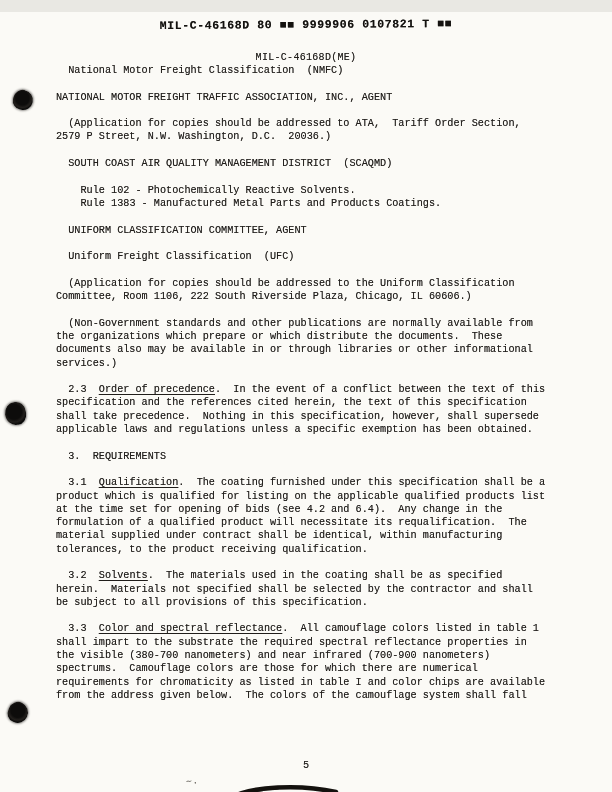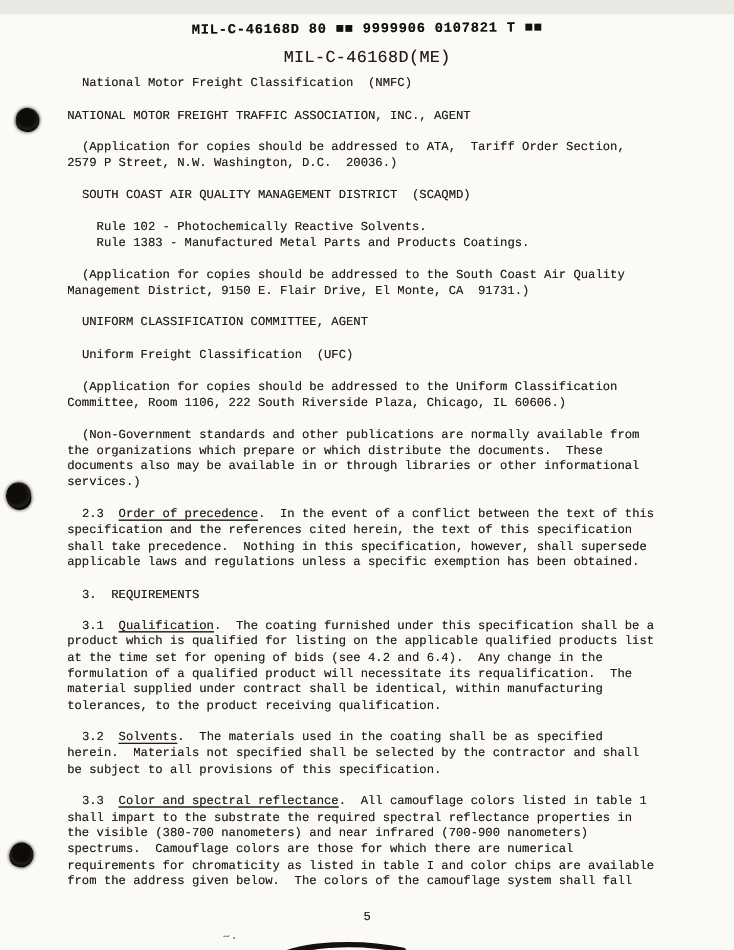--- a/index.html
+++ b/index.html
@@ -20,23 +20,23 @@
   .top-strip{
     position:absolute;top:6px;left:0;width:100%;
     text-align:center;
     font-size:11.5px;font-weight:700;letter-spacing:.6px;
     color:#14120f;
     transform:rotate(-0.4deg);
     text-shadow:0 0 .5px rgba(0,0,0,.6);
     white-space:pre;
   }
   .doc-number{
-    position:absolute;top:29px;left:0;width:100%;
+    position:absolute;top:40px;left:0;width:100%;
     text-align:center;
-    font-size:14px;letter-spacing:.3px;
+    font-size:10px;letter-spacing:.3px;
     text-shadow:0 0 .4px rgba(0,0,0,.5);
   }
   .doc-body{
     position:absolute;top:52px;left:56px;width:522px;
     font-size:10.2px;line-height:13.3px;
     text-shadow:0 0 .4px rgba(0,0,0,.5);
   }
   .para{
     margin:0 0 13.3px 0;
     white-space:pre-wrap;
@@ -80,22 +80,20 @@
   <div class="doc-number">MIL-C-46168D(ME)</div>
 
   <div class="doc-body">
       <p class="para">  National Motor Freight Classification  (NMFC)</p>
       <p class="para">NATIONAL MOTOR FREIGHT TRAFFIC ASSOCIATION, INC., AGENT</p>
       <p class="para">  (Application for copies should be addressed to ATA,  Tariff Order Section,
 2579 P Street, N.W. Washington, D.C.  20036.)</p>
       <p class="para">  SOUTH COAST AIR QUALITY MANAGEMENT DISTRICT  (SCAQMD)</p>
       <p class="para">    Rule 102 - Photochemically Reactive Solvents.
     Rule 1383 - Manufactured Metal Parts and Products Coatings.</p>
-      <p class="para">  (Application for copies should be addressed to the South Coast Air Quality
-Management District, 9150 E. Flair Drive, El Monte, CA  91731.)</p>
       <p class="para">  UNIFORM CLASSIFICATION COMMITTEE, AGENT</p>
       <p class="para">  Uniform Freight Classification  (UFC)</p>
       <p class="para">  (Application for copies should be addressed to the Uniform Classification
 Committee, Room 1106, 222 South Riverside Plaza, Chicago, IL 60606.)</p>
       <p class="para">  (Non-Government standards and other publications are normally available from
 the organizations which prepare or which distribute the documents.  These
 documents also may be available in or through libraries or other informational
 services.)</p>
       <p class="para">  2.3  <u>Order of precedence</u>.  In the event of a conflict between the text of this
 specification and the references cited herein, the text of this specification

